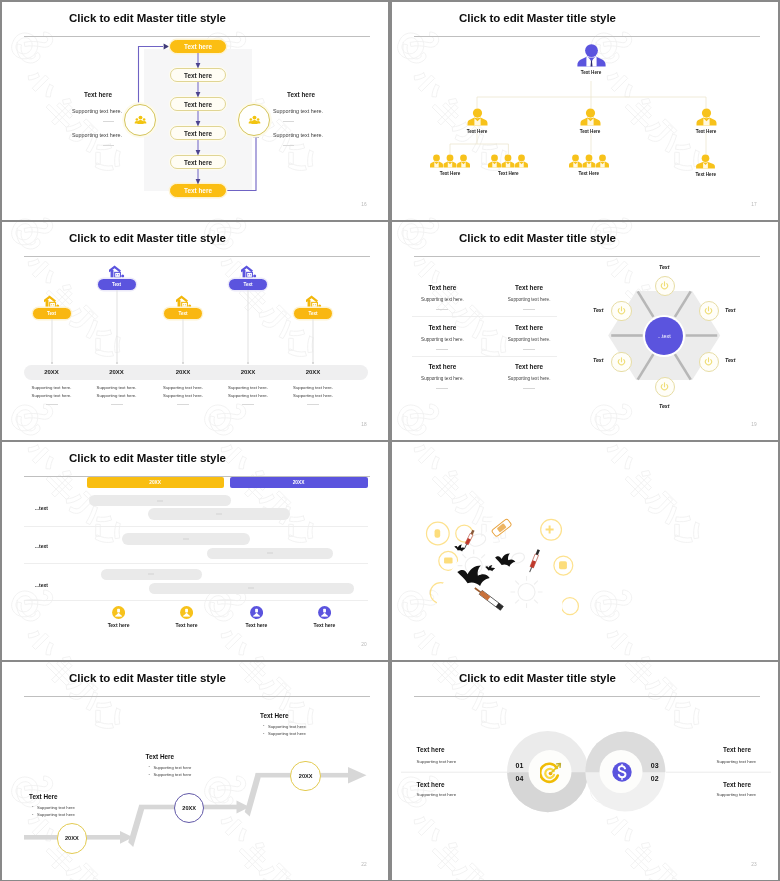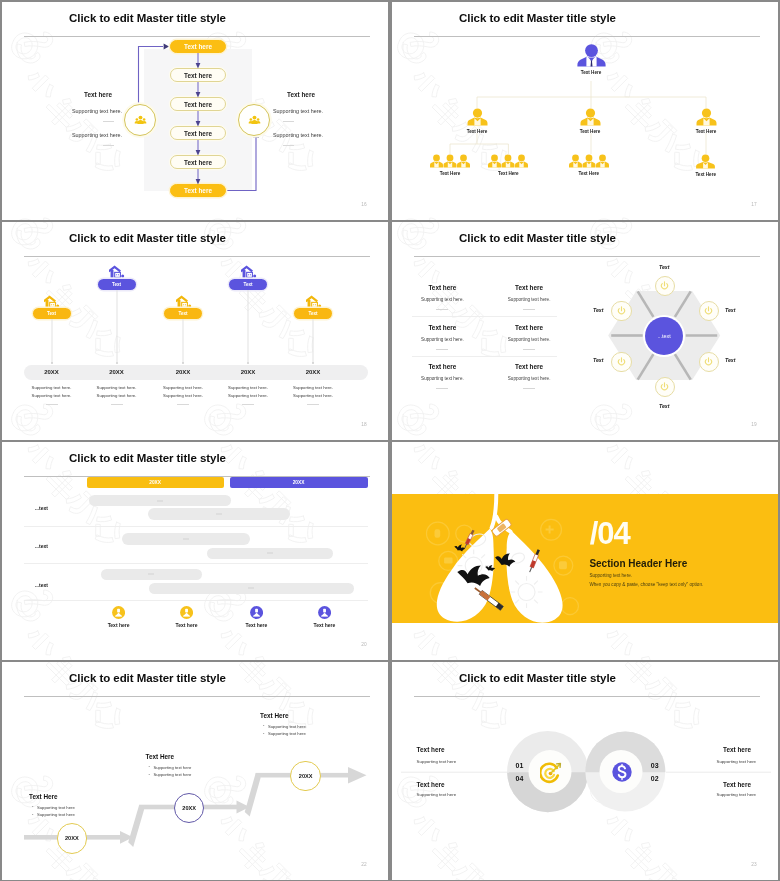--- a/index.html
+++ b/index.html
@@ -1511,26 +1511,20 @@
           <path d="M139.4 34.0 h5.0 v17.2 c0 7.0 -4.2 11.2 -11.6 12.5 l-2.2 -4.8 c5.7 -1.0 8.8 -3.6 8.8 -8.1 z"></path>
           <path d="M149.6 39.0 l4.4 -2.1 c3.7 6.9 6.6 13.8 8.1 20.9 l-5.0 1.6 c-1.5 -6.9 -4.2 -13.6 -7.5 -20.4 z"></path>
           <path d="M127.8 41.0 l4.6 1.5 c-1.3 6.9 -3.9 12.6 -7.9 17.1 l-3.9 -3.5 c3.5 -3.9 5.9 -9.0 7.2 -15.1 z"></path>
           <path d="M172.0 33.4 l4.4 2.2 c-2.4 5.5 -6.4 10.1 -11.6 13.8 l-3.1 -4.3 c4.6 -3.2 8.0 -7.1 10.3 -11.7 z"></path>
           <path d="M182.5 33.4 l4.3 -2.0 c2.6 5.0 6.6 9.2 11.6 12.5 l-3.3 4.5 c-5.4 -3.7 -9.6 -8.7 -12.6 -15.0 z"></path>
           <path d="M167.0 52.3 l3.7 -3.3 l10.1 10.1 l-3.7 3.4 z"></path>
           <path d="M191.8 50.2 l4.6 2.2 c-4.2 6.6 -10.1 11.0 -17.8 13.1 l-2.2 -4.9 c6.6 -1.8 11.6 -5.4 15.4 -10.4 z"></path>
         </g>
       </svg>
     </div>
-  <div class="banner">
-    <div class="secnum" style="left:197.7px;top:24.4px">/04</div>
-    <div class="sechead" style="left:197.4px;top:63.7px">Section Header Here</div>
-    <div class="secsub" style="left:197.4px;top:78.5px">Supporting text here.</div>
-    <div class="secsub" style="left:197.4px;top:87.8px">When you copy &amp; paste, choose "keep text only" option.</div>
-  </div>
   <svg class="lungs" width="160" height="134" viewBox="4 -6 166 142" style="position:absolute;left:30px;top:50px">
 
     <g stroke="#FCD04A" stroke-width="1.3" fill="none" opacity="0.62">
       <circle cx="22" cy="101" r="11"></circle>
         <circle cx="19" cy="38" r="12"></circle>
       <circle cx="47" cy="38" r="9"></circle>
       <circle cx="139" cy="34" r="11"></circle>
         <circle cx="152" cy="72" r="10"></circle>
         <circle cx="159" cy="115" r="9"></circle>
       <circle cx="30" cy="67" r="10"></circle>

